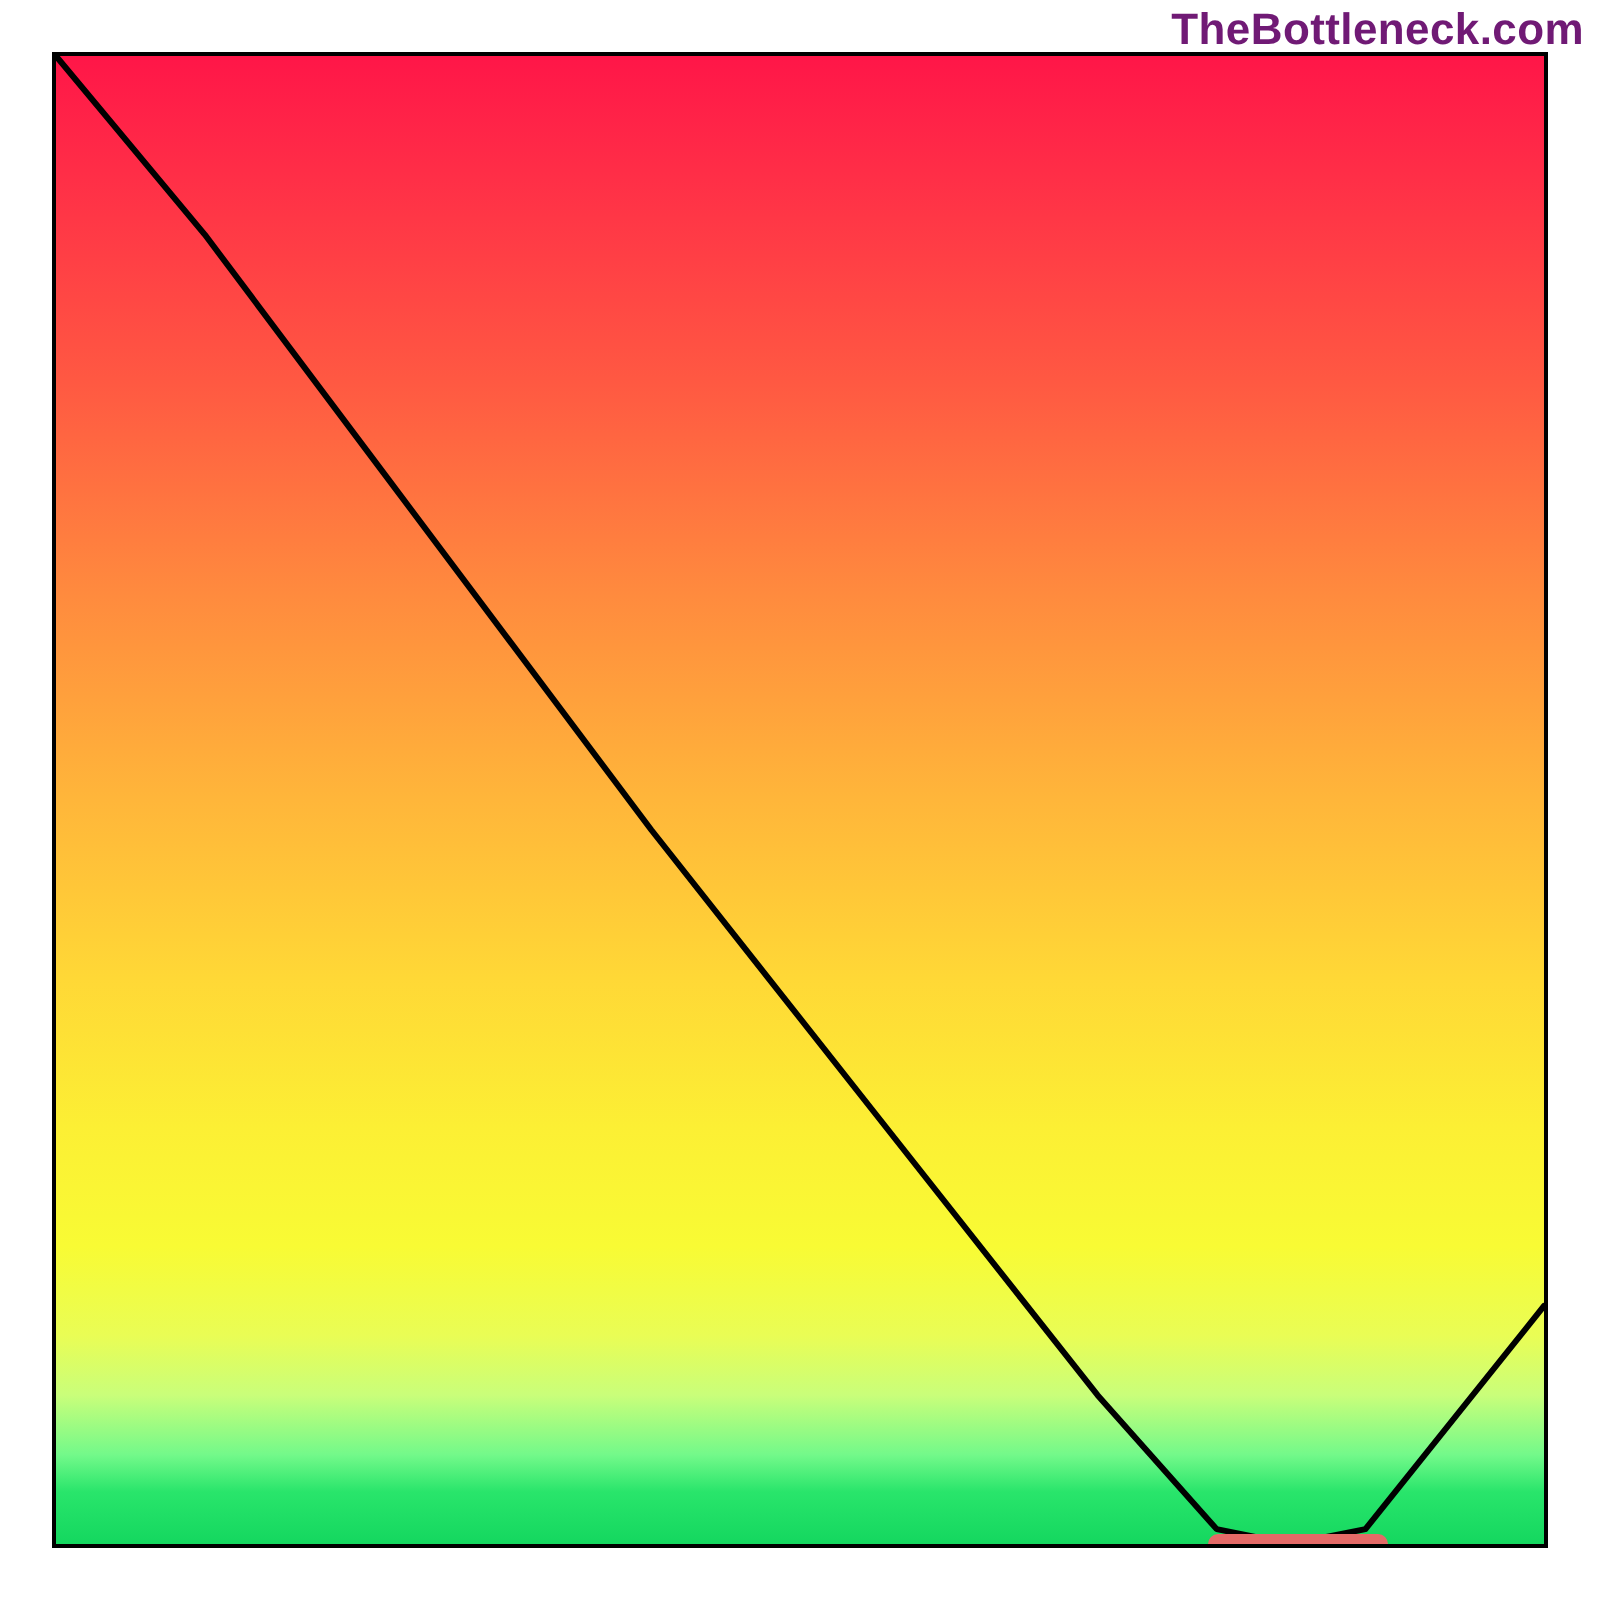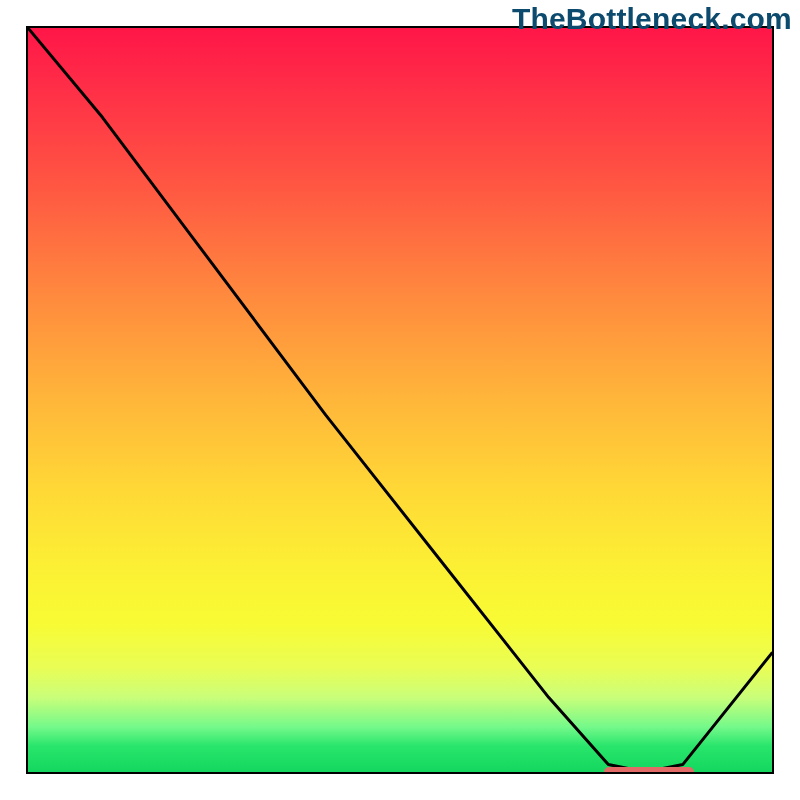--- a/index.html
+++ b/index.html
@@ -12,22 +12,22 @@
   }
   .wrap {
     position: relative;
     width: 800px;
     height: 800px;
   }
   .watermark {
     position: absolute;
     top: 2px;
     right: 8px;
-    color: #0c4a6e;
-    font-size: 30px;
+    color: #701a75;
+    font-size: 22px;
     font-weight: 600;
     letter-spacing: 0.2px;
     z-index: 5;
     user-select: none;
   }
   .plot {
     position: absolute;
     left: 26px;
     top: 26px;
     width: 748px;

